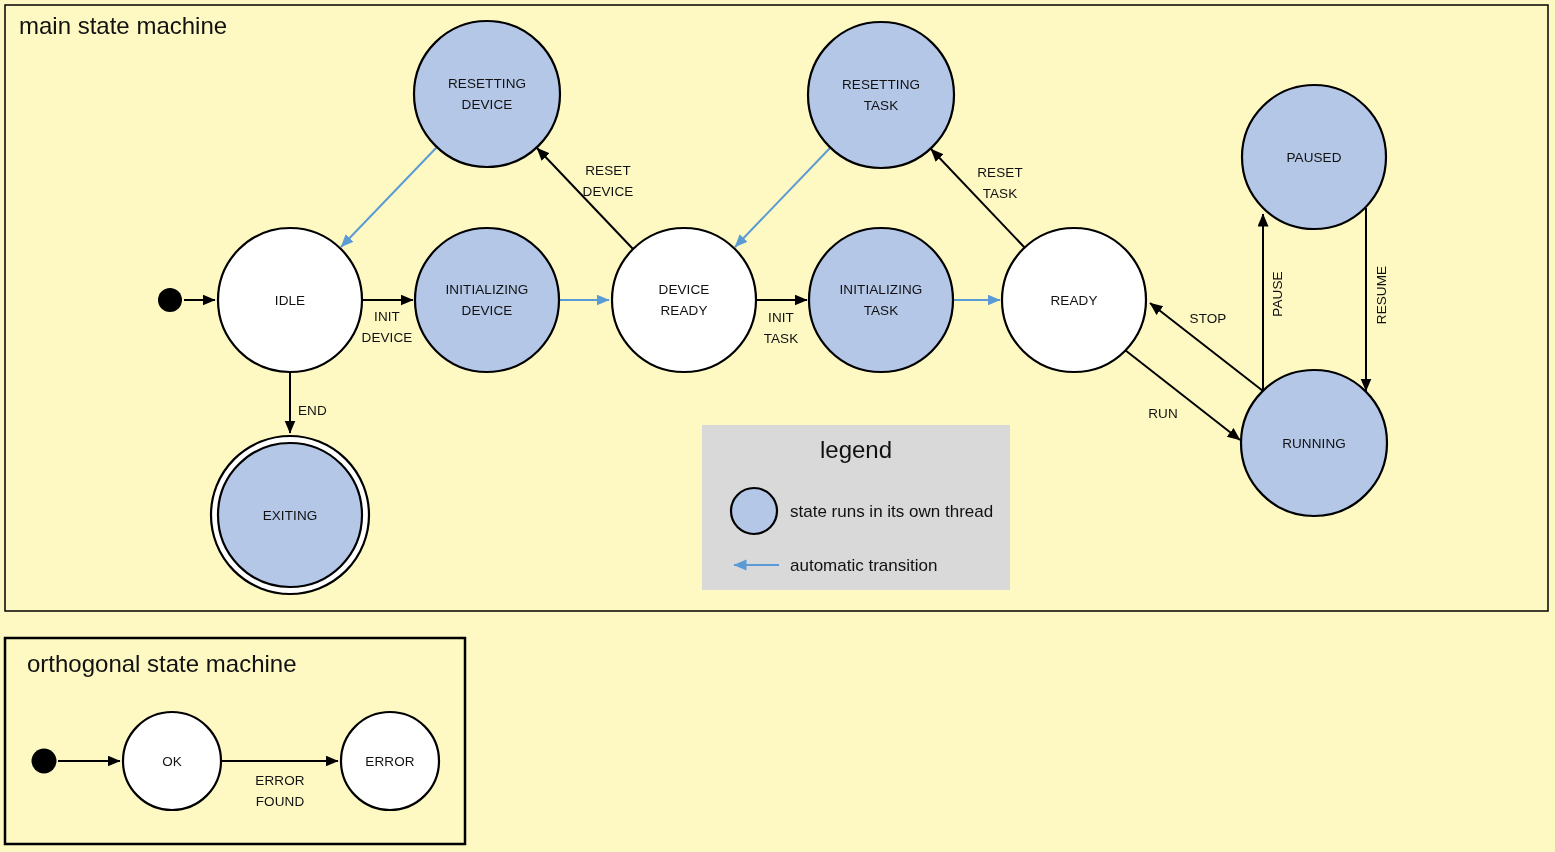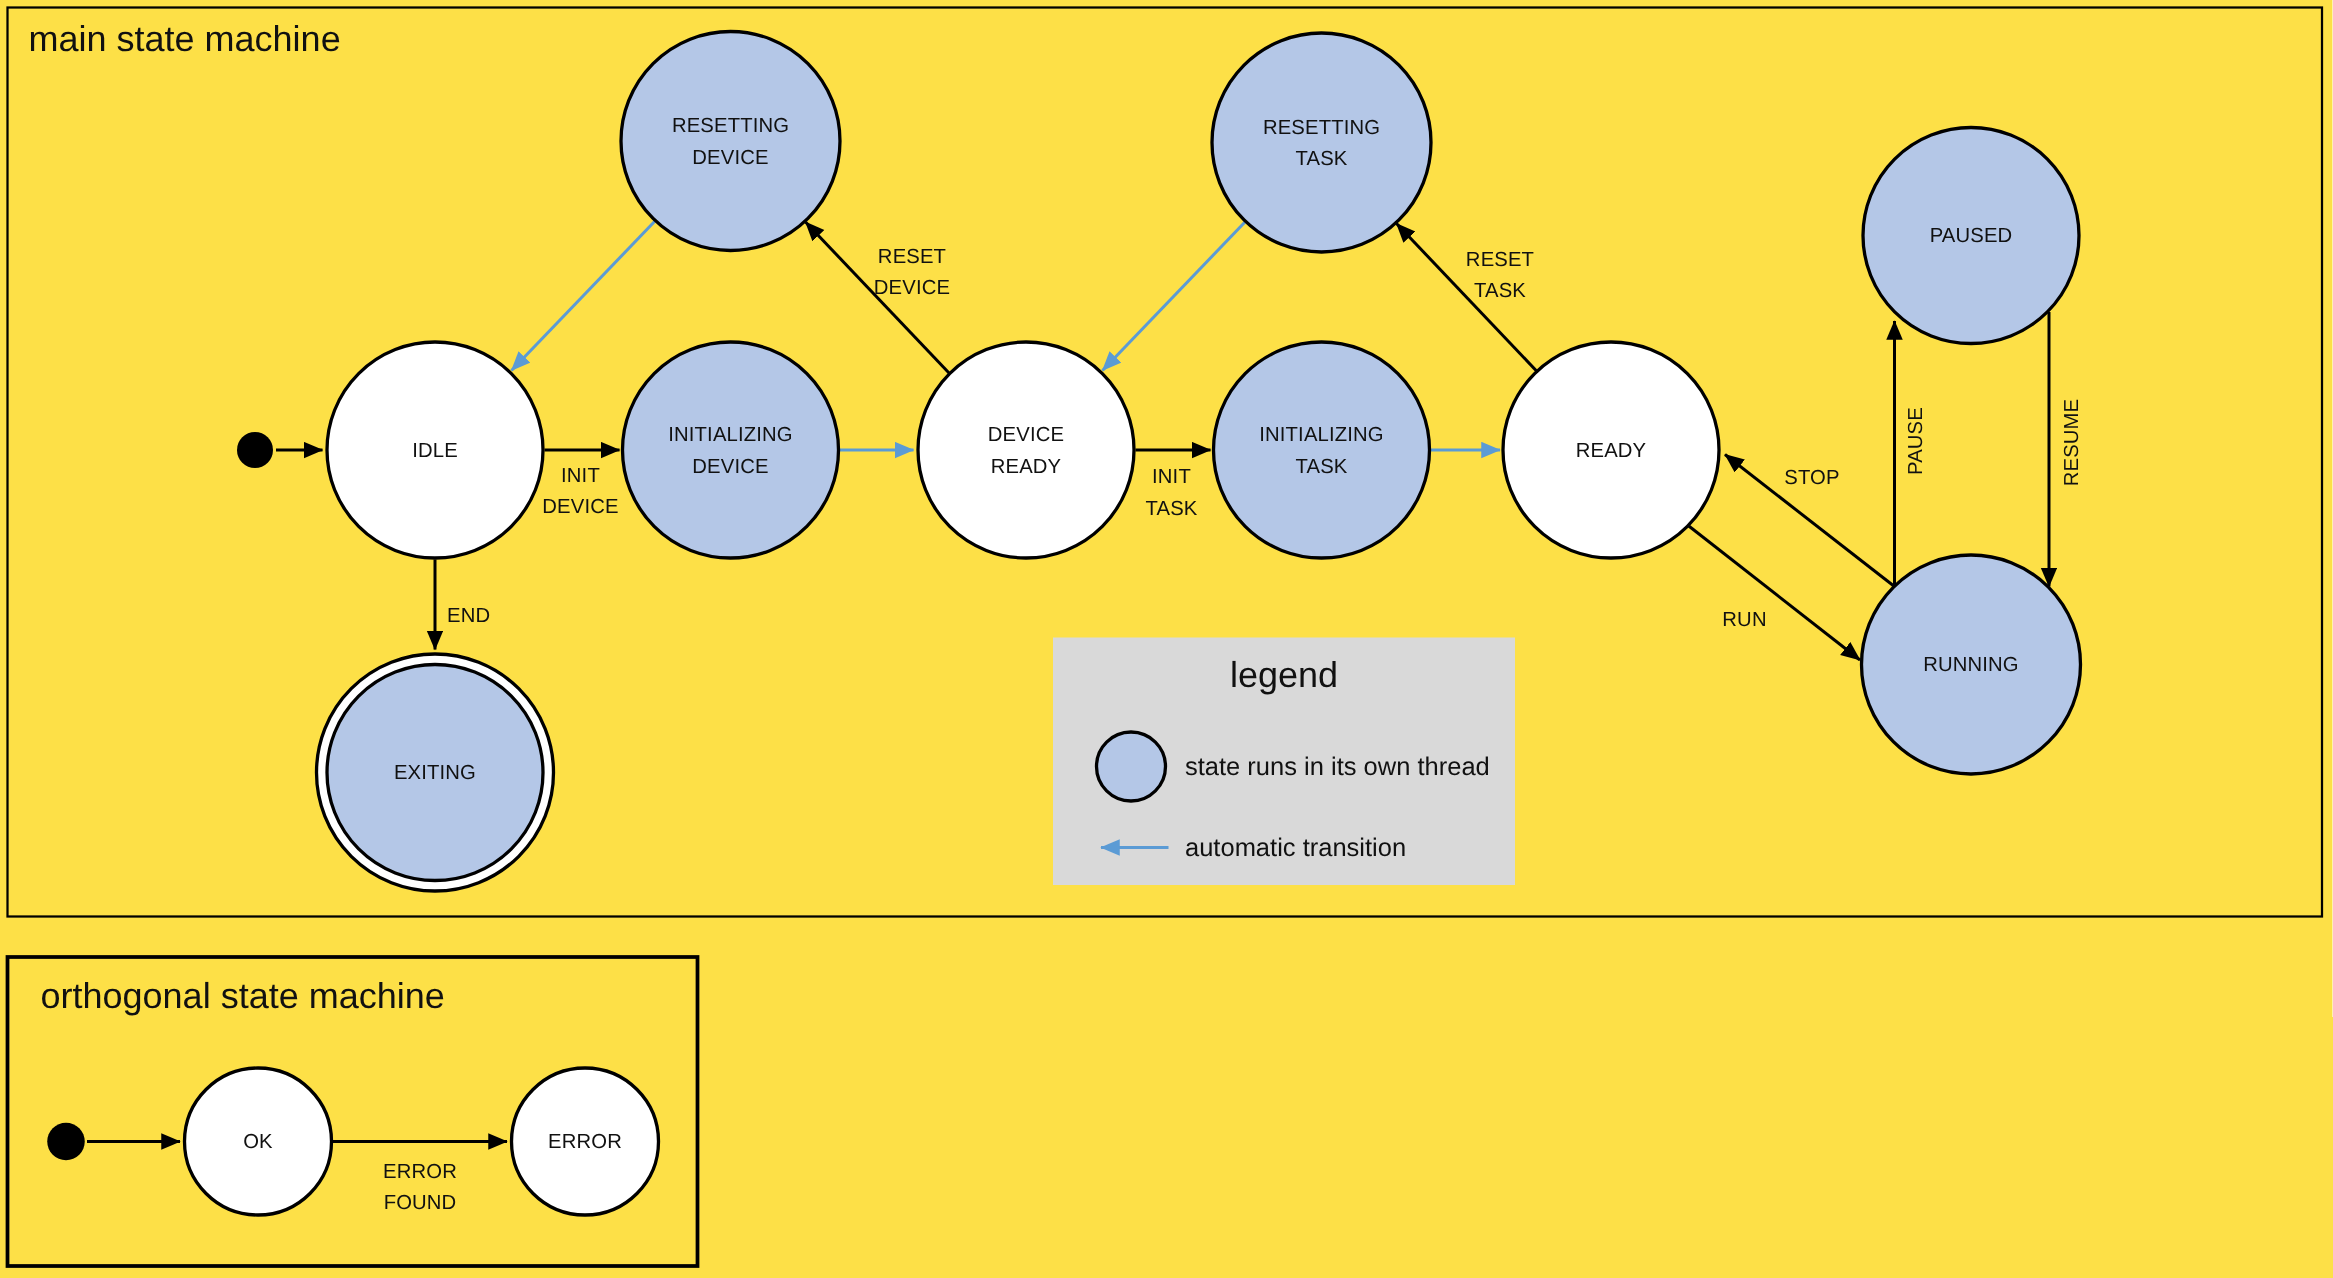--- a/index.html
+++ b/index.html
@@ -1,17 +1,17 @@
 <!DOCTYPE html>
 <html><head>
 <meta charset="utf-8">
 <style>
   html, body { margin: 0; padding: 0; background: #ffffff; }
   body { font-family: "Liberation Sans", "DejaVu Sans", sans-serif; }
-  .canvas-wrap { position: relative; width: 1555px; height: 852px; background: #fde047; }
+  .canvas-wrap { position: relative; width: 1555px; height: 852px; background: #fef9c3; }
   svg { display: block; }
   text { font-family: "Liberation Sans", "DejaVu Sans", sans-serif; }
   .machine-title { font-size: 24px; }
   .legend-title  { font-size: 24px; }
   .node-label, .edge-label { font-size: 13.5px; letter-spacing: 0.1px; }
   .legend-item-label { font-size: 17px; }
 </style>
 </head>
 <body>
 

